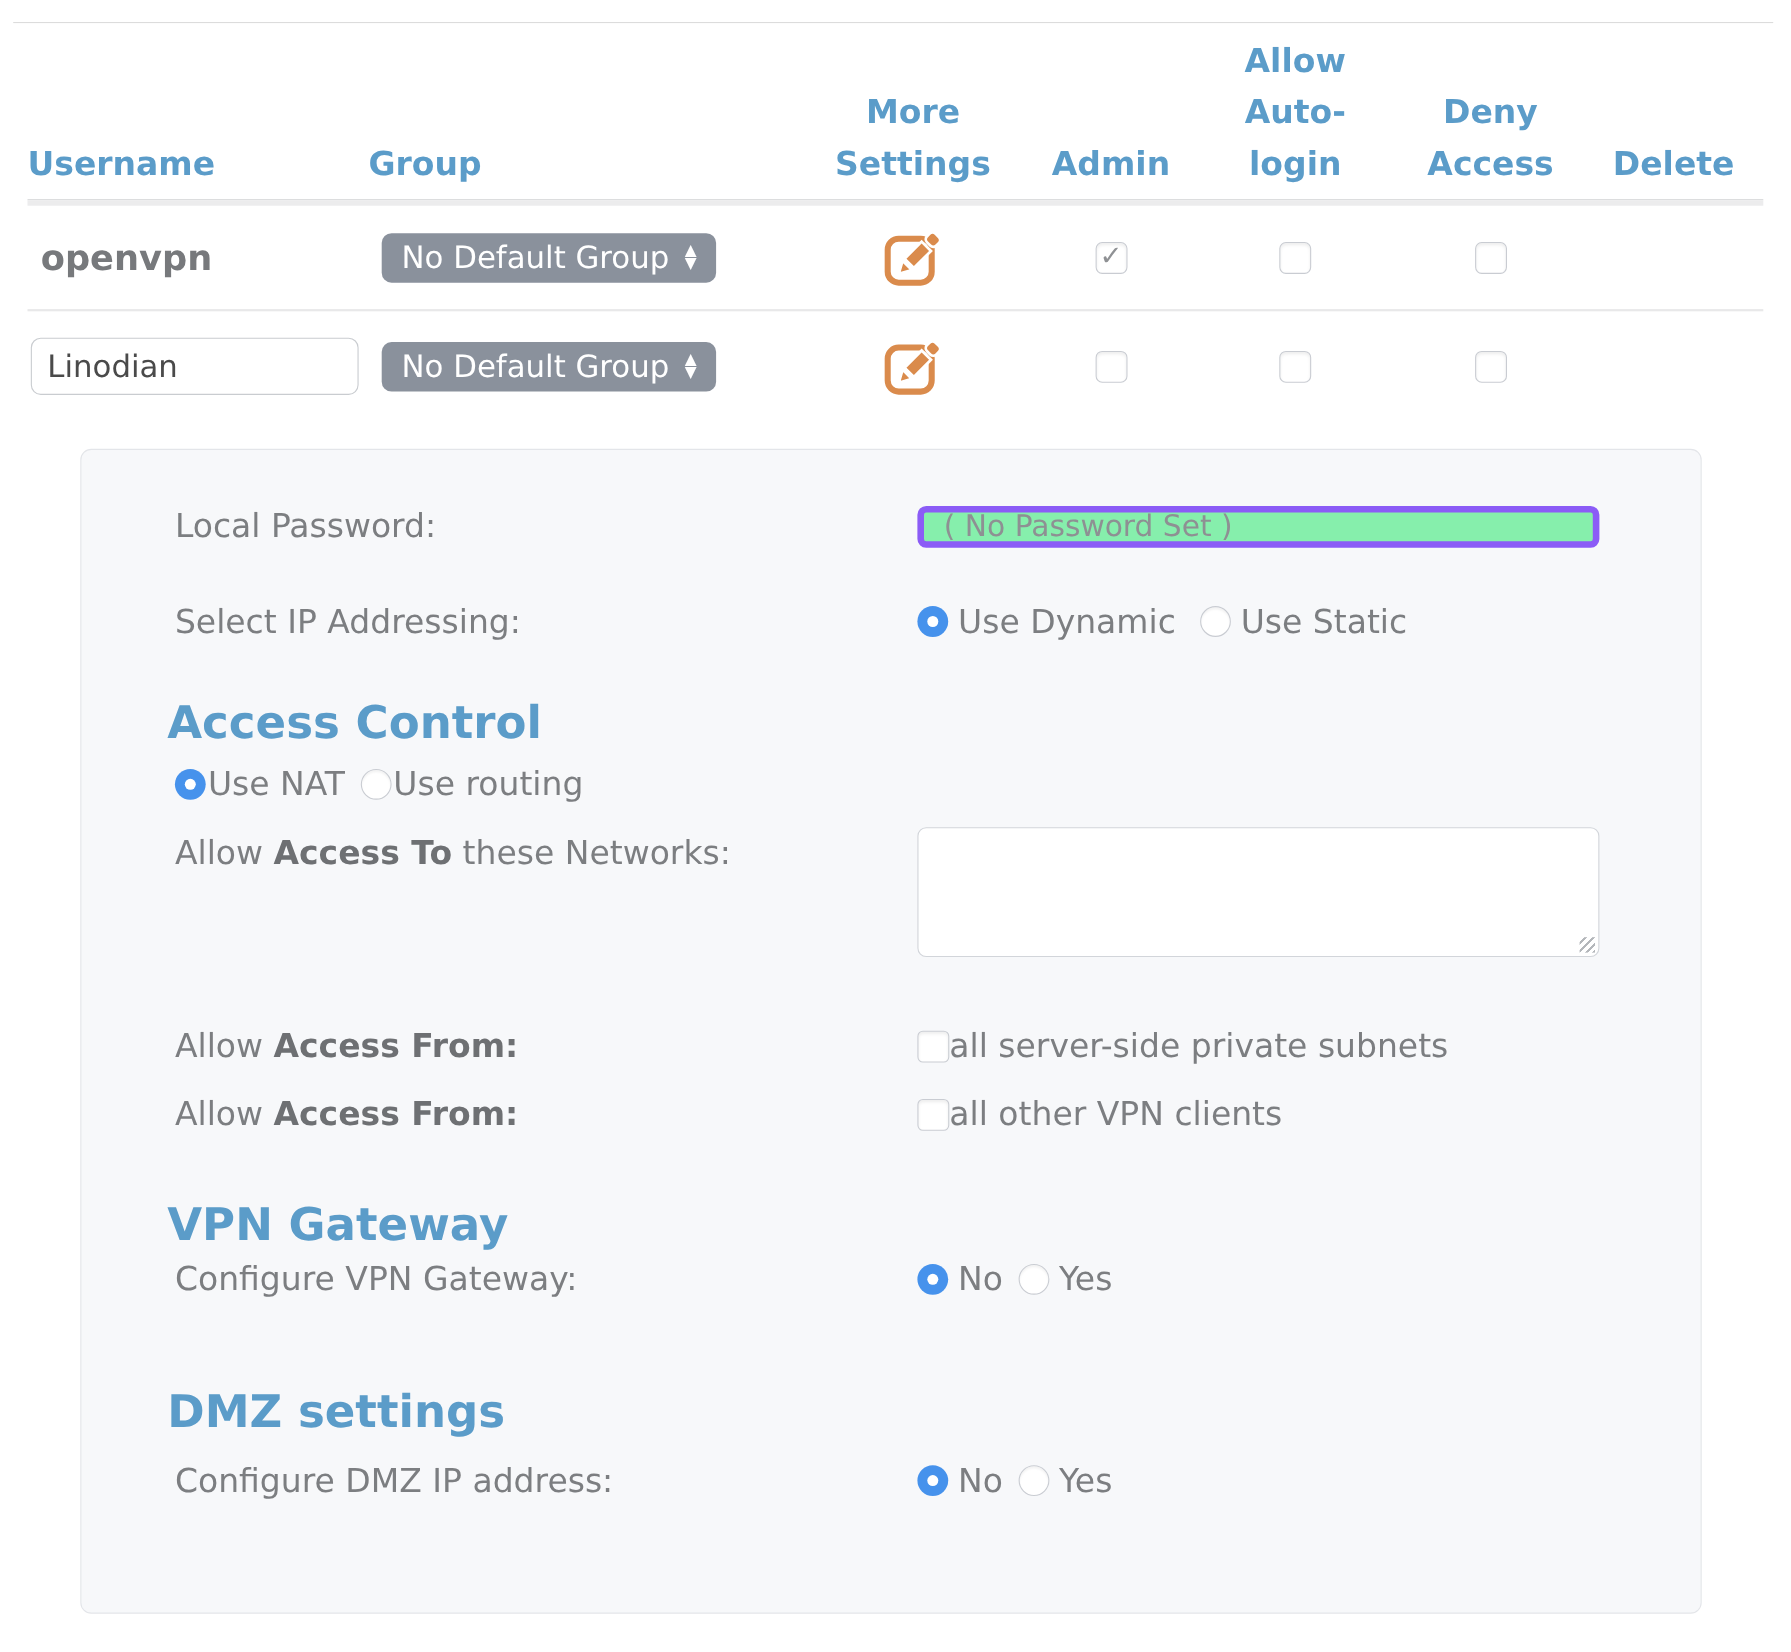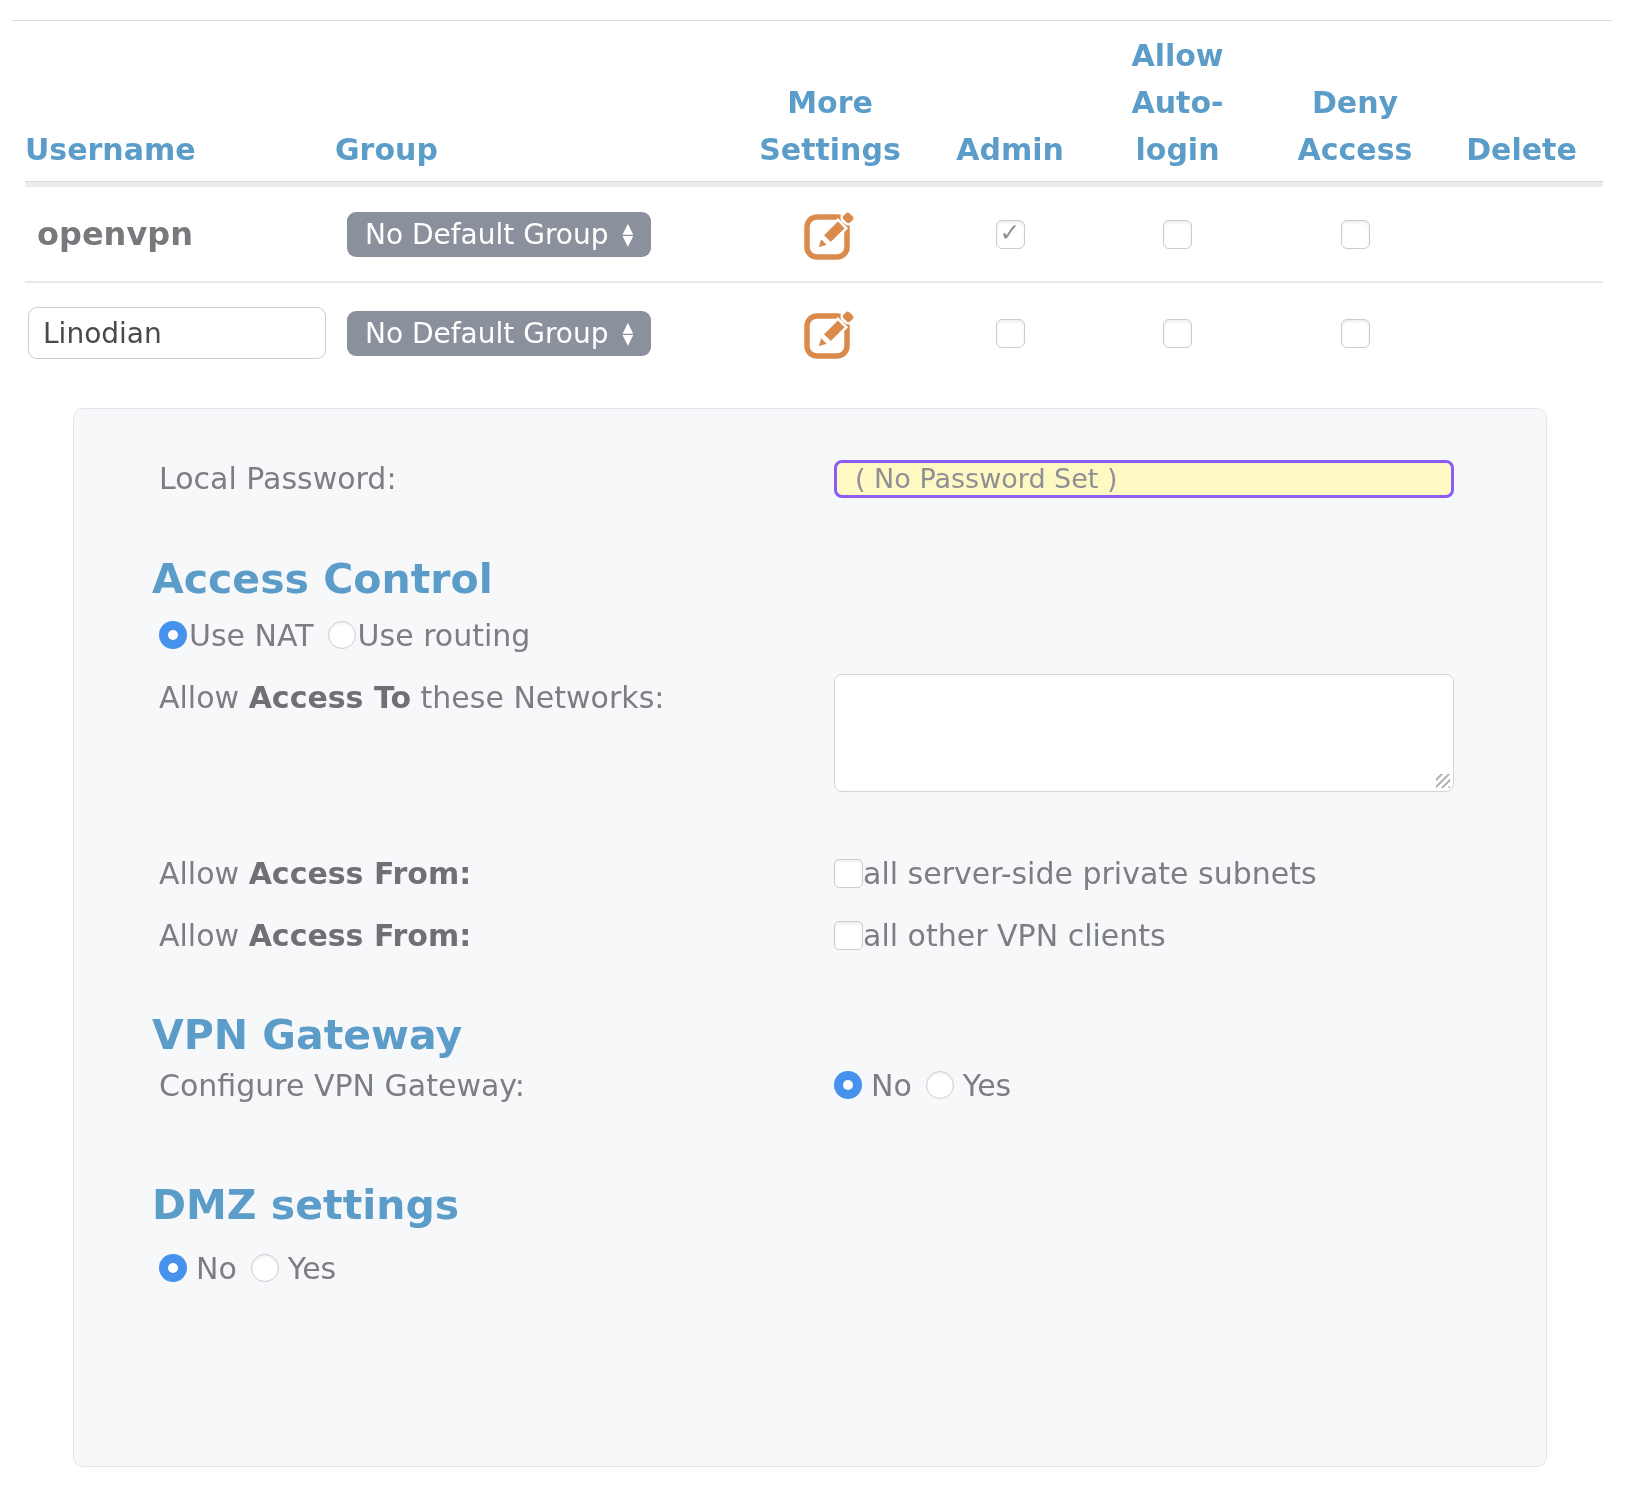--- a/index.html
+++ b/index.html
@@ -63,22 +63,22 @@
   .r-networks{margin-top:22px;align-items:flex-start;}
   .r-networks .f-label{padding-top:6px;}
   .r-from1{margin-top:64px;height:34px;}
   .r-from2{margin-top:28px;height:34px;}
   .h-vpngw{margin-top:64px;}
   .r-vpngw{margin-top:14px;height:34px;}
   .h-dmz{margin-top:84px;}
   .r-dmz{margin-top:27px;height:34px;}
 
   .text-input{
-    width:620px;height:38px;box-sizing:border-box;border:3px solid #8b5cf6;border-radius:8px;
-    background:#fef9c3;font-family:inherit;font-size:27px;color:#6f7174;padding:0 18px;outline:none;
+    width:620px;height:38px;box-sizing:border-box;border:6px solid #8b5cf6;border-radius:8px;
+    background:#86efac;font-family:inherit;font-size:27px;color:#6f7174;padding:0 18px;outline:none;
   }
   .text-input::placeholder{color:#8e9093;opacity:1;}
   .ta-wrap{position:relative;width:620px;height:118px;}
   .textarea{
     width:620px;height:118px;box-sizing:border-box;border:1px solid #d2d5da;border-radius:8px;
     background:#fff;resize:none;outline:none;font-family:inherit;font-size:27px;color:#555;padding:8px 14px;
   }
   .resize-grip{
     position:absolute;right:4px;bottom:4px;width:14px;height:14px;
     background:repeating-linear-gradient(135deg,transparent 0 3px,#b4b7bb 3px 5px);
@@ -199,20 +199,29 @@
   </div>
 </div>
 
 <div class="panel">
 
   <div class="form-row r-password">
     <span class="f-label">Local Password:</span>
     <input class="text-input" type="text" placeholder="( No Password Set )" style="">
   </div>
 
+  <div class="form-row r-ip">
+    <span class="f-label">Select IP Addressing:</span>
+    <div class="rgroup">
+      <span class="radio on"></span>
+      <span class="radio-label">Use Dynamic</span>
+      <span class="radio second"></span>
+      <span class="radio-label">Use Static</span>
+    </div>
+  </div>
 
   <div class="section-heading h-access">Access Control</div>
 
   <div class="form-row r-method">
     <div class="rgroup">
       <span class="radio on"></span>
       <span class="radio-label tight">Use NAT</span>
       <span class="radio second-tight"></span>
       <span class="radio-label tight">Use routing</span>
     </div>
@@ -250,20 +259,21 @@
       <span class="radio on"></span>
       <span class="radio-label">No</span>
       <span class="radio second-tight"></span>
       <span class="radio-label">Yes</span>
     </div>
   </div>
 
   <div class="section-heading h-dmz">DMZ settings</div>
 
   <div class="form-row r-dmz">
+    <span class="f-label">Configure DMZ IP address:</span>
     <div class="rgroup">
       <span class="radio on"></span>
       <span class="radio-label">No</span>
       <span class="radio second-tight"></span>
       <span class="radio-label">Yes</span>
     </div>
   </div>
 
 </div>
 

